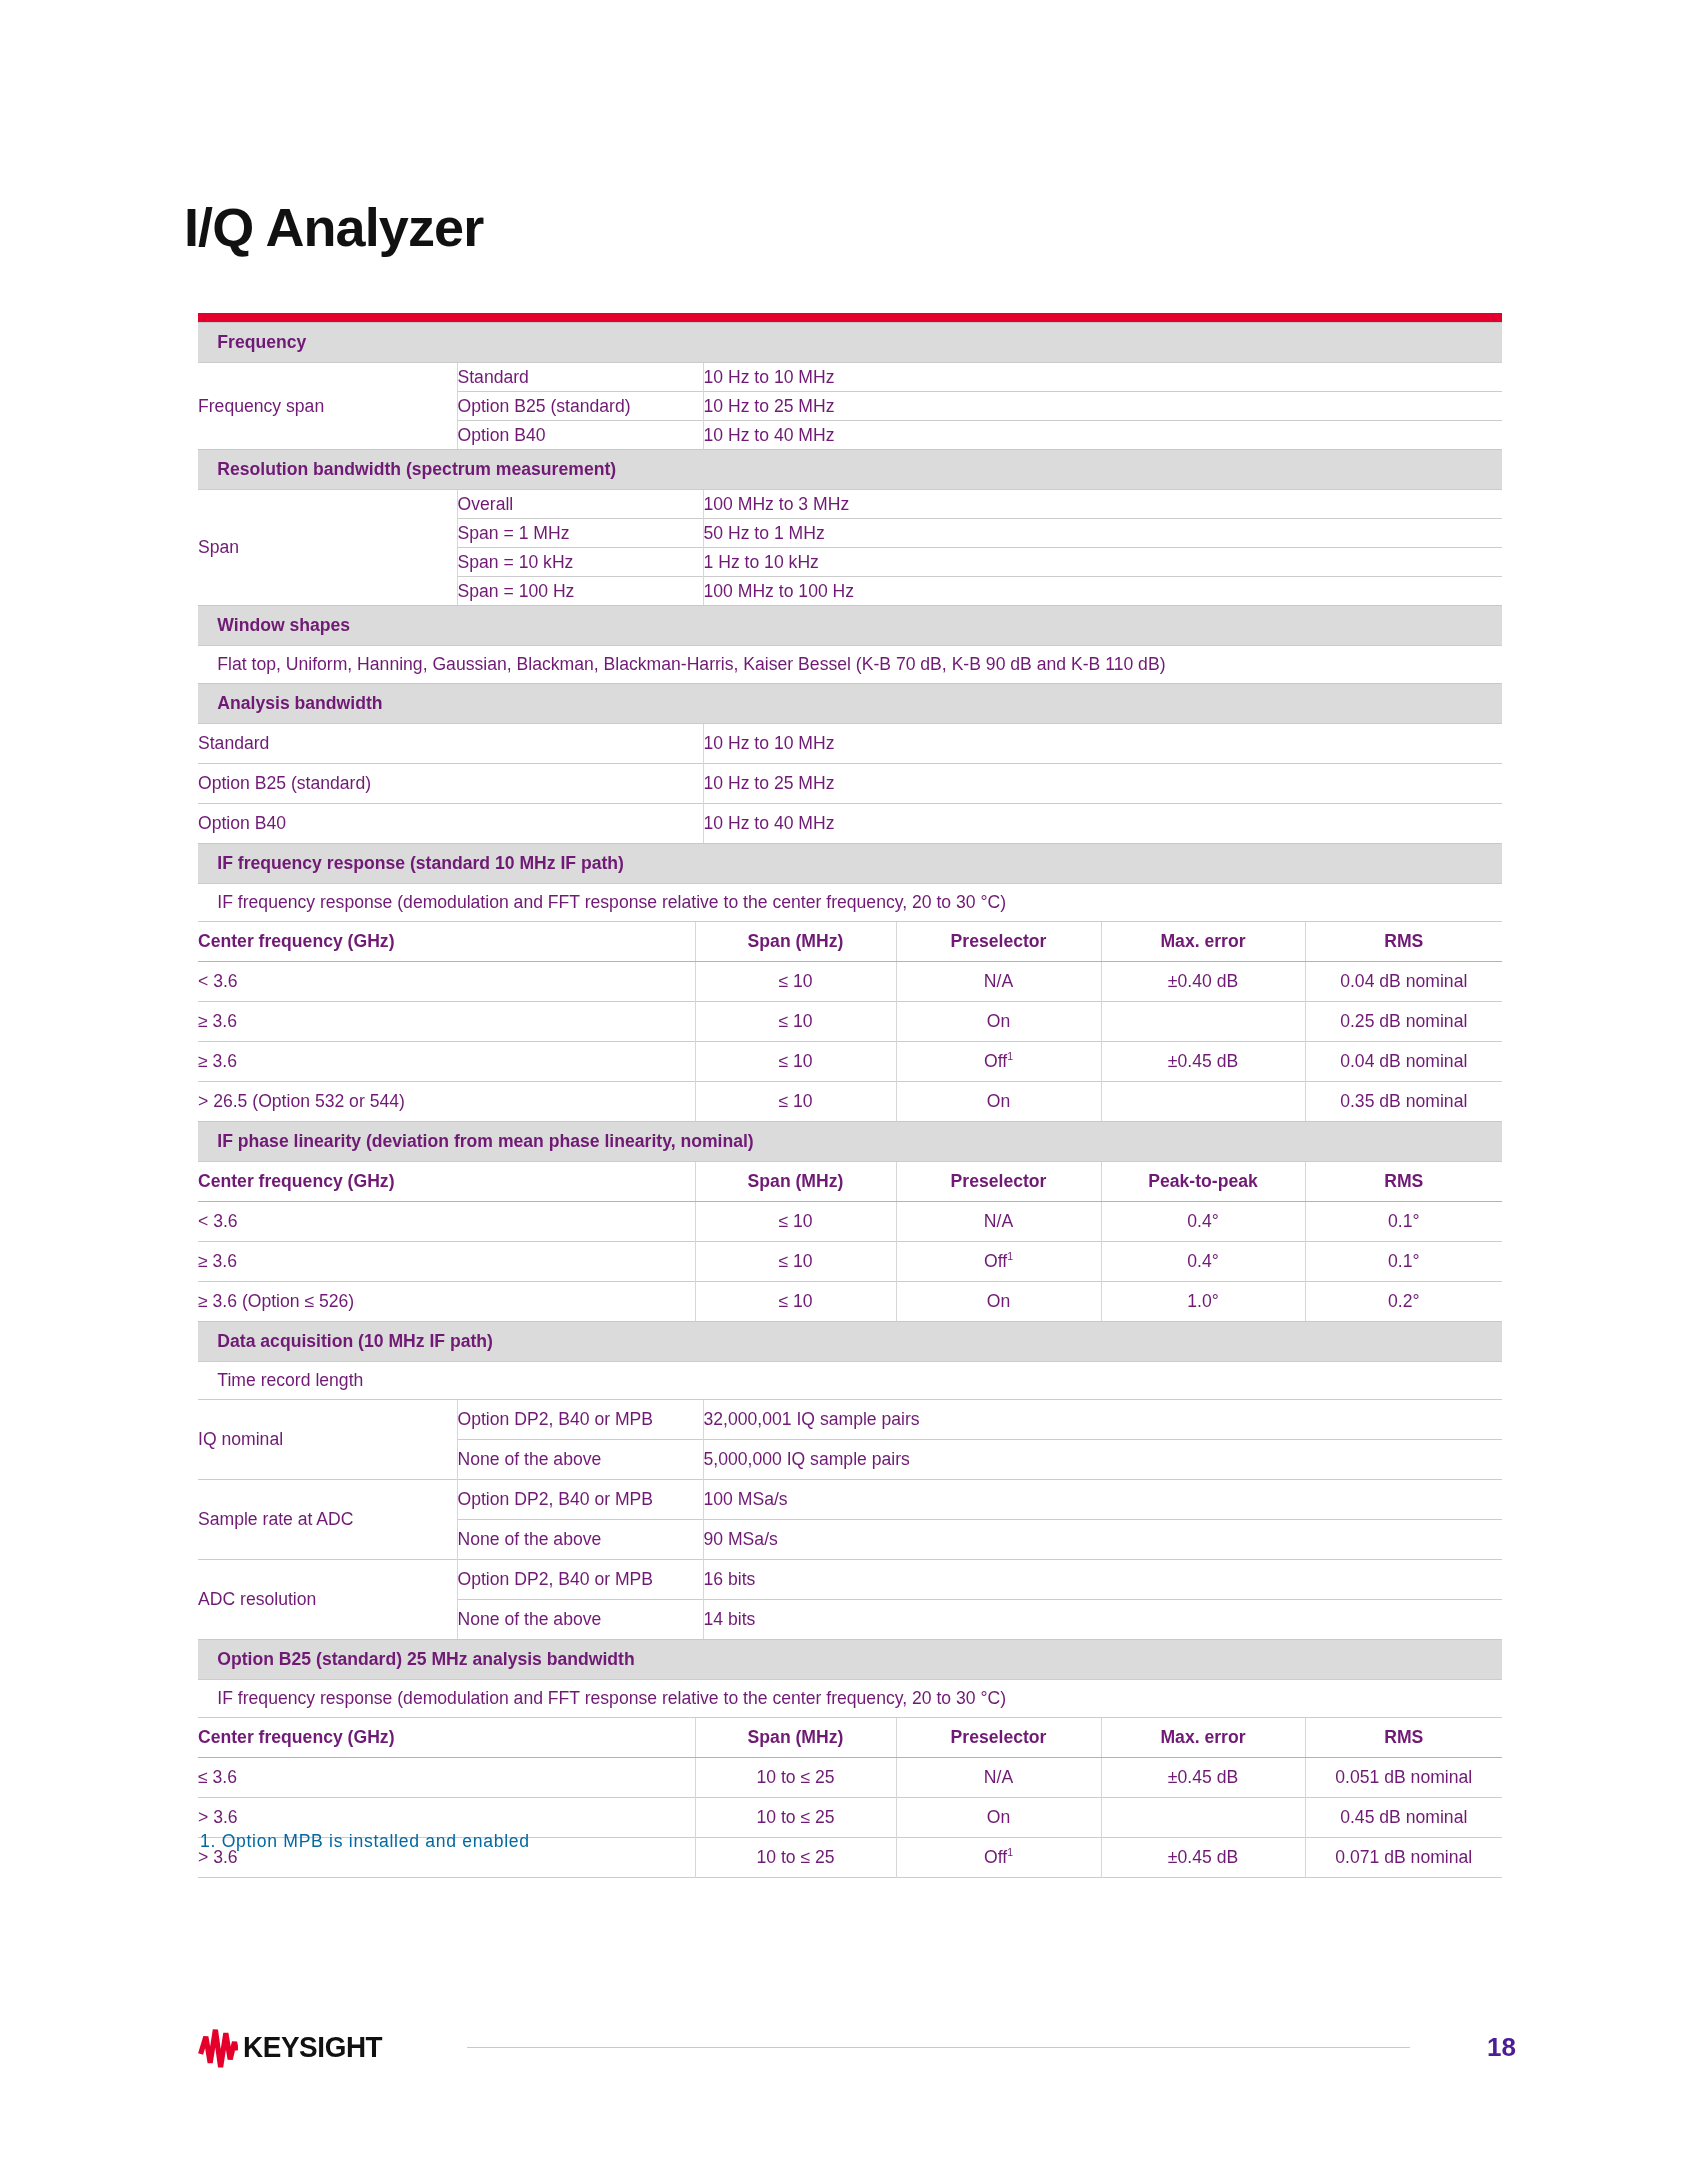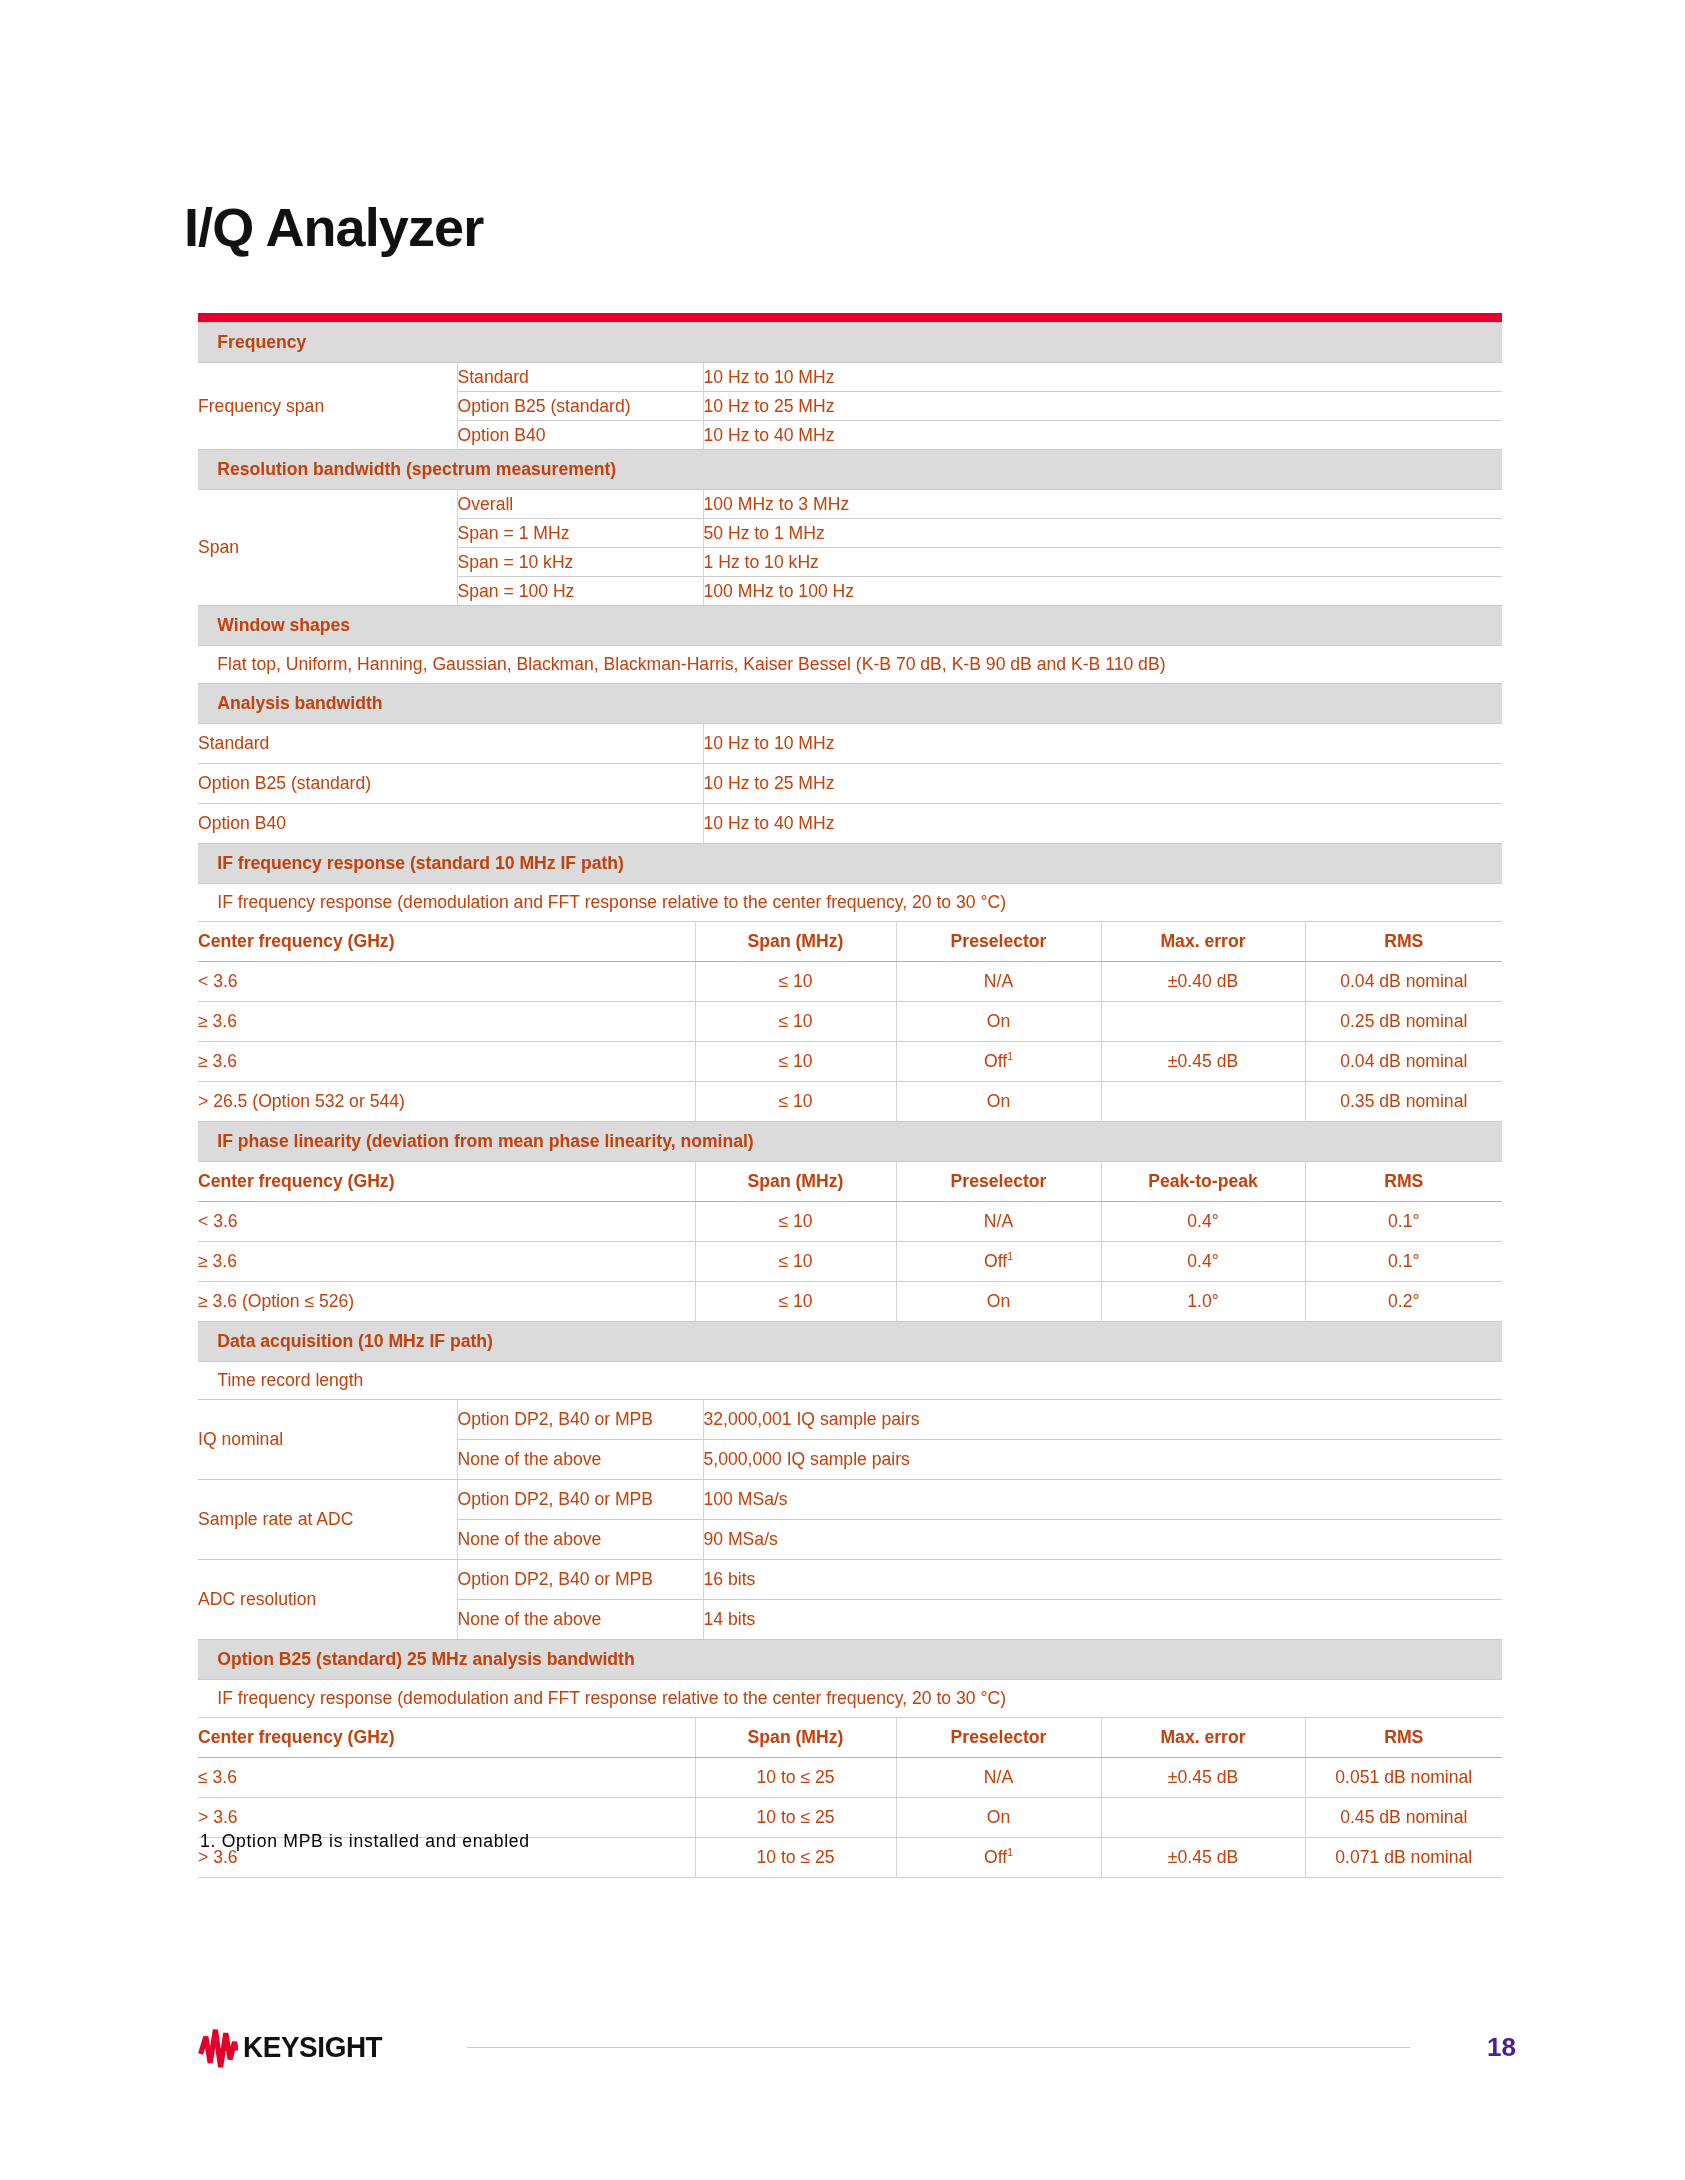--- a/index.html
+++ b/index.html
@@ -11,21 +11,21 @@
   .page { position:absolute; inset:0; background:#fff; overflow:hidden; }
 
   .title {
     position:absolute; left:184px; top:200px; margin:0;
     font-size:54px; font-weight:700; letter-spacing:-0.9px; line-height:1;
   }
 
   .spec { position:absolute; left:198px; top:313px; width:1304px; }
   .redbar { height:8.8px; background:#E4002B; }
 
-  table.spec-table { width:100%; border-collapse:collapse; table-layout:fixed; font-size:17.6px; color:#c2410c; }
+  table.spec-table { width:100%; border-collapse:collapse; table-layout:fixed; font-size:17.6px; color:#701a75; }
   table.spec-table td, table.spec-table th { vertical-align:middle; padding:0; line-height:1.15; }
 
   tr.sec td {
     background:#DBDBDB; font-weight:700; height:39px; text-align:left;
     padding-left:19.3px; border-top:0.9px solid #c8c8c8;
   }
   tr.row td { height:39px; border-top:0.9px solid #cccccc; background:#fff; }
   tr.row.compact td { height:28px; }
   tr.textrow td { height:37px; border-top:0.9px solid #cccccc; padding-left:19.3px; text-align:left;margin-top:20px; }
 
@@ -35,21 +35,21 @@
 
   tr.colhead th { height:39px; font-weight:700; border-top:0.9px solid #cccccc; border-bottom:1.8px solid #b3b3b3; background:#fff; }
   tr.colhead th.c, td.c { text-align:center; }
   td.c { border-left:0.9px solid #d6d6d6; }
   tr.colhead th.c { border-left:0.9px solid #d6d6d6; }
   table.last { border-bottom:0.9px solid #cccccc; }
 
   sup.fn { font-size:10.5px; vertical-align:super; line-height:0; }
 
   .footnote {
-    position:absolute; left:200px; top:1831px; font-size:17.6px; letter-spacing:0.7px; color:#000000;
+    position:absolute; left:200px; top:1831px; font-size:17.6px; letter-spacing:0.7px; color:#0369a1;
   }
 
   .footer {
     position:absolute; left:198px; top:2021px; width:1318px; height:53px;
     display:flex; align-items:center;gap:26px;
   }
   .logo { display:flex; align-items:center; }
   .logo svg { display:block; }
   .wordmark { font-size:29px; font-weight:700; letter-spacing:-0.4px; color:#111; margin-left:5.3px; transform:scaleX(0.96); transform-origin:left center; }
   .footer-line { flex:1; height:1.8px; background:#c9c9c9; margin-left:53px; margin-right:51px; }

